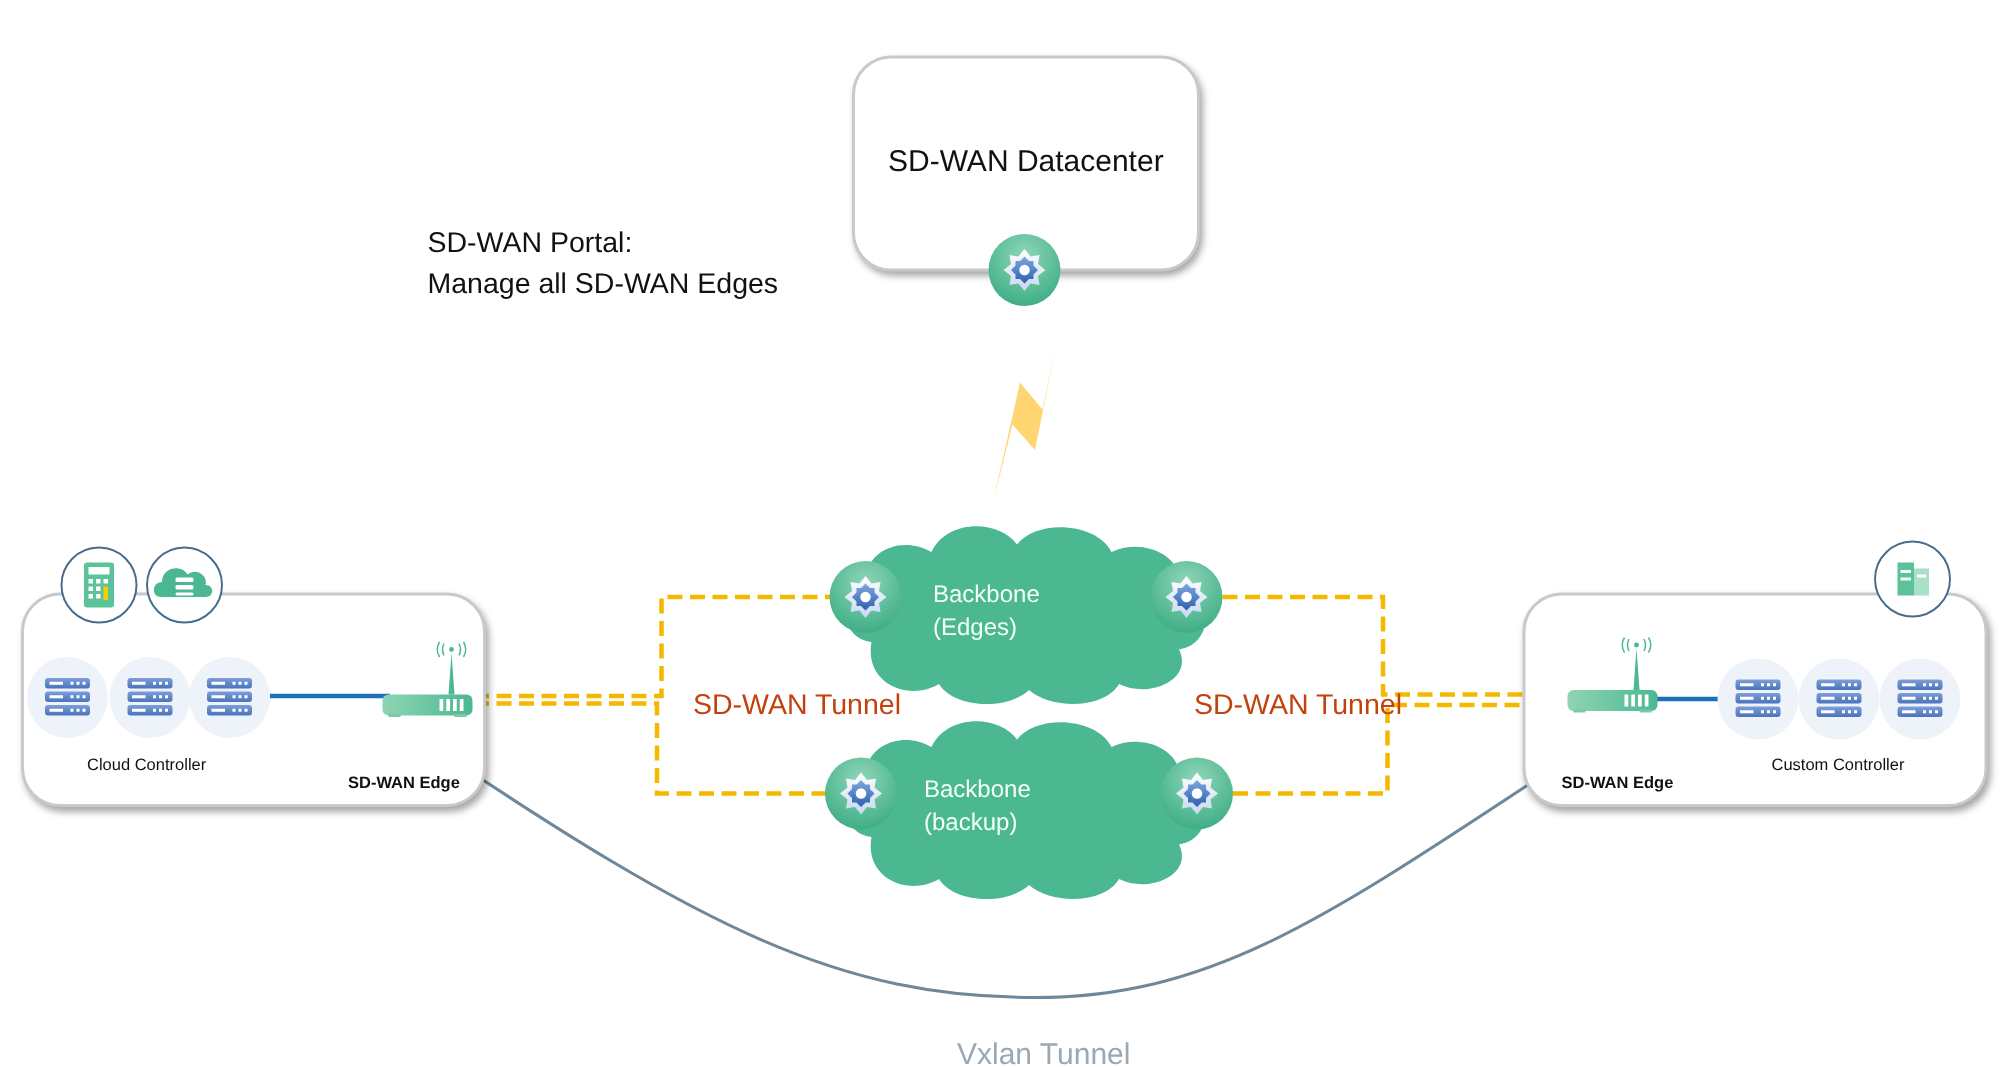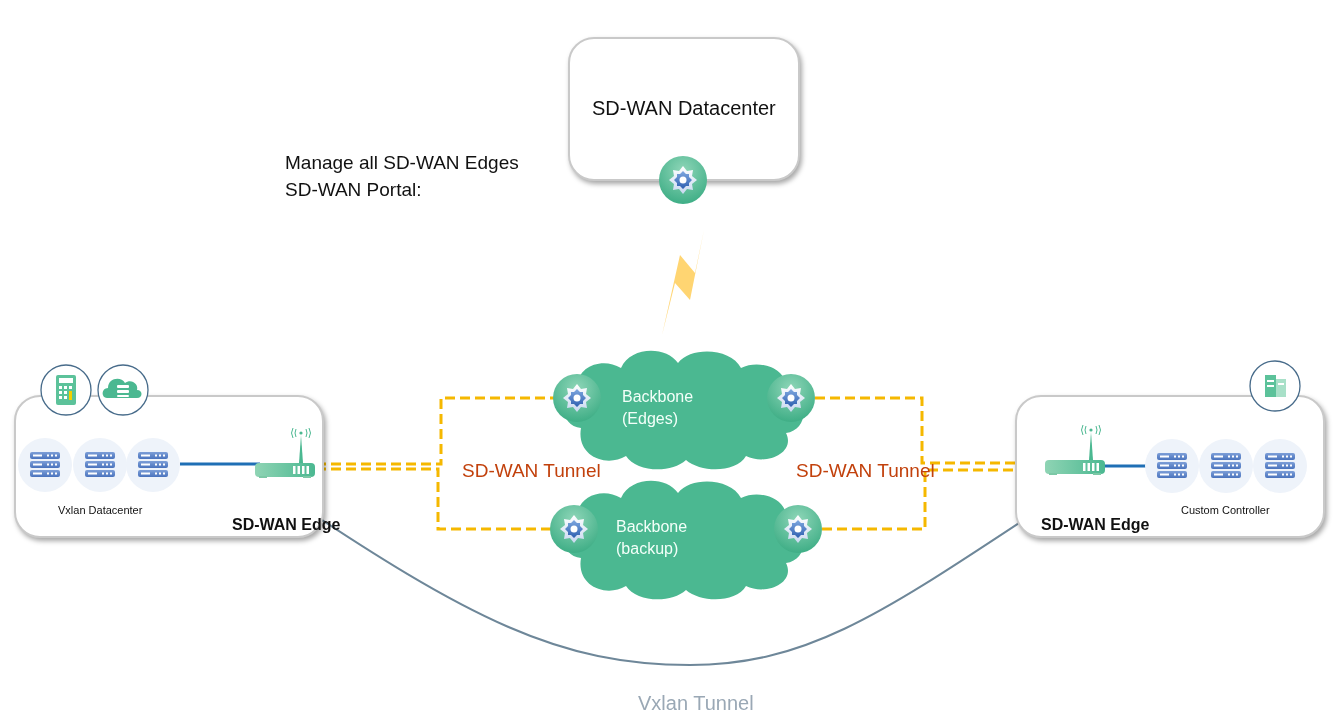--- a/index.html
+++ b/index.html
@@ -7,21 +7,21 @@
          font-family: "Liberation Sans", sans-serif; }
   #canvas { position: absolute; left: 0; top: 0; width: 1341px; height: 711px; }
   .abs { position: absolute; }
   .box {
     position: absolute; background: #fff; border: 2px solid #c9c9c9;
     border-radius: 26px; box-shadow: 2px 3px 5px rgba(0,0,0,0.35);
   }
   .ctrl-title { position: absolute; font-size: 20px; color: #111; }
   .portal { position: absolute; font-size: 19px; line-height: 27px; color: #111; }
   .lbl-small { position: absolute; font-size: 11px; color: #111; }
-  .lbl-bold { position: absolute; font-size: 16px; font-weight: bold; color: #111; }
+  .lbl-bold { position: absolute; font-size: 11px; font-weight: bold; color: #111; }
   .tunnel-lbl { position: absolute; font-size: 19px; color: #c2410c; }
   .cloud-lbl { position: absolute; font-size: 16px; color: #f3fff9; text-align: left; line-height: 22px; width: 140px; }
   .vx-lbl { position: absolute; font-size: 20px; color: #9aa8b5; margin-top: 16px; }
 </style>
 </head>
 <body>
 
 <svg id="canvas" width="1341" height="711" viewBox="0 0 1341 711">
   <defs>
     <radialGradient id="gearBadge" cx="50%" cy="30%" r="70%">
@@ -122,22 +122,22 @@
     </g>
 </svg>
 
 <div class="box" style="left:568px;top:37px;width:228px;height:140px;"></div>
 <div class="ctrl-title" style="left:592px;top:97px;">SD-WAN Datacenter</div>
 <svg class="abs" width="52" height="52" style="left:657px;top:154px;" viewBox="-26 -26 52 52">
   <use href="#gear"></use>
 </svg>
 
 <div class="portal" style="left:285px;top:149px;">
+  <div>SD-WAN Portal:</div>
   <div>Manage all SD-WAN Edges</div>
-  <div>SD-WAN Portal:</div>
 </div>
 
 <div class="box" style="left:14px;top:395px;width:306px;height:139px;"></div>
 <svg class="abs" width="330" height="180" style="left:0;top:360px;" viewBox="0 0 330 180">
   <line x1="180" y1="104" x2="260" y2="104" stroke="#1f6fb5" stroke-width="3"></line>
   <g transform="translate(45,105)">
       <use href="#server"></use>
     </g>
   <g transform="translate(100,105)">
       <use href="#server"></use>
@@ -164,21 +164,21 @@
     <rect x="3" y="1" width="3" height="9" fill="#f5d000"></rect>
   </g>
   <g transform="translate(123,30)">
     <circle r="25" fill="#fff" stroke="#476b8a" stroke-width="1.3"></circle>
     <path d="M-16,8 C-22,8 -22,-2 -15,-2 C-15,-12 -2,-14 2,-7 C8,-12 16,-6 14,0 C20,0 20,8 14,8 Z" fill="#4bb891"></path>
     <rect x="-6" y="-5" width="12" height="3" rx="1" fill="#fff"></rect>
     <rect x="-6" y="0" width="12" height="3" rx="1" fill="#fff"></rect>
     <rect x="-6" y="5" width="12" height="2" rx="1" fill="#fff"></rect>
   </g>
 </svg>
-<div class="lbl-small" style="left:58px;top:504px;">Vxlan Datacenter</div>
+<div class="lbl-small" style="left:58px;top:504px;">Cloud Controller</div>
 <div class="lbl-bold" style="left:232px;top:516px;">SD-WAN Edge</div>
 
 <div class="box" style="left:1015px;top:395px;width:306px;height:139px;"></div>
 <svg class="abs" width="341" height="180" style="left:1000px;top:360px;" viewBox="0 0 341 180">
   <line x1="100" y1="106" x2="150" y2="106" stroke="#1f6fb5" stroke-width="3"></line>
   <g transform="translate(75,107)">
       <use href="#router"></use>
     </g>
   <g transform="translate(172,106)">
       <use href="#server"></use>

